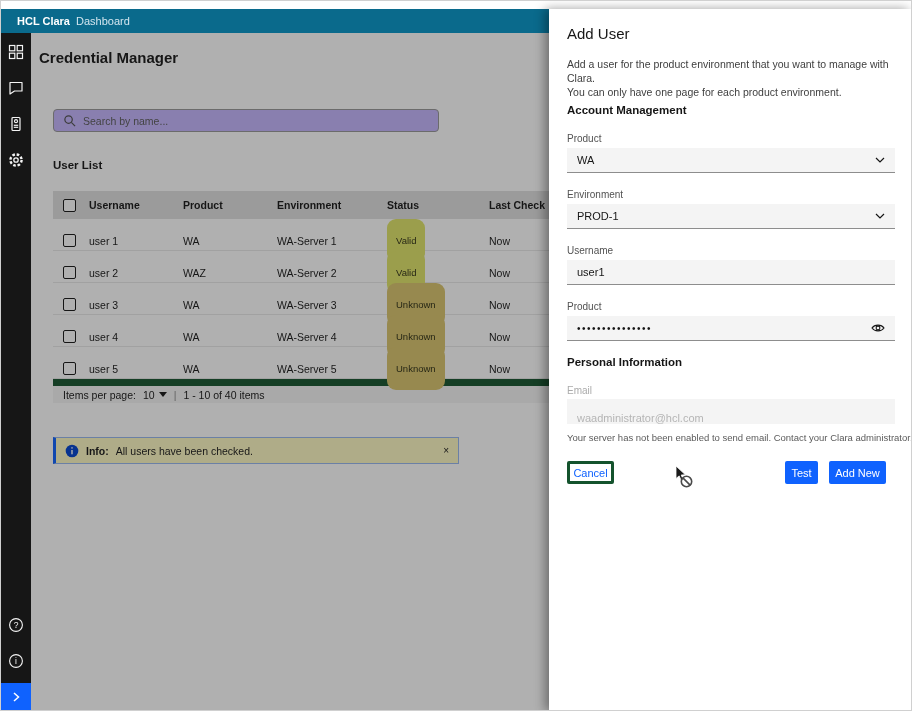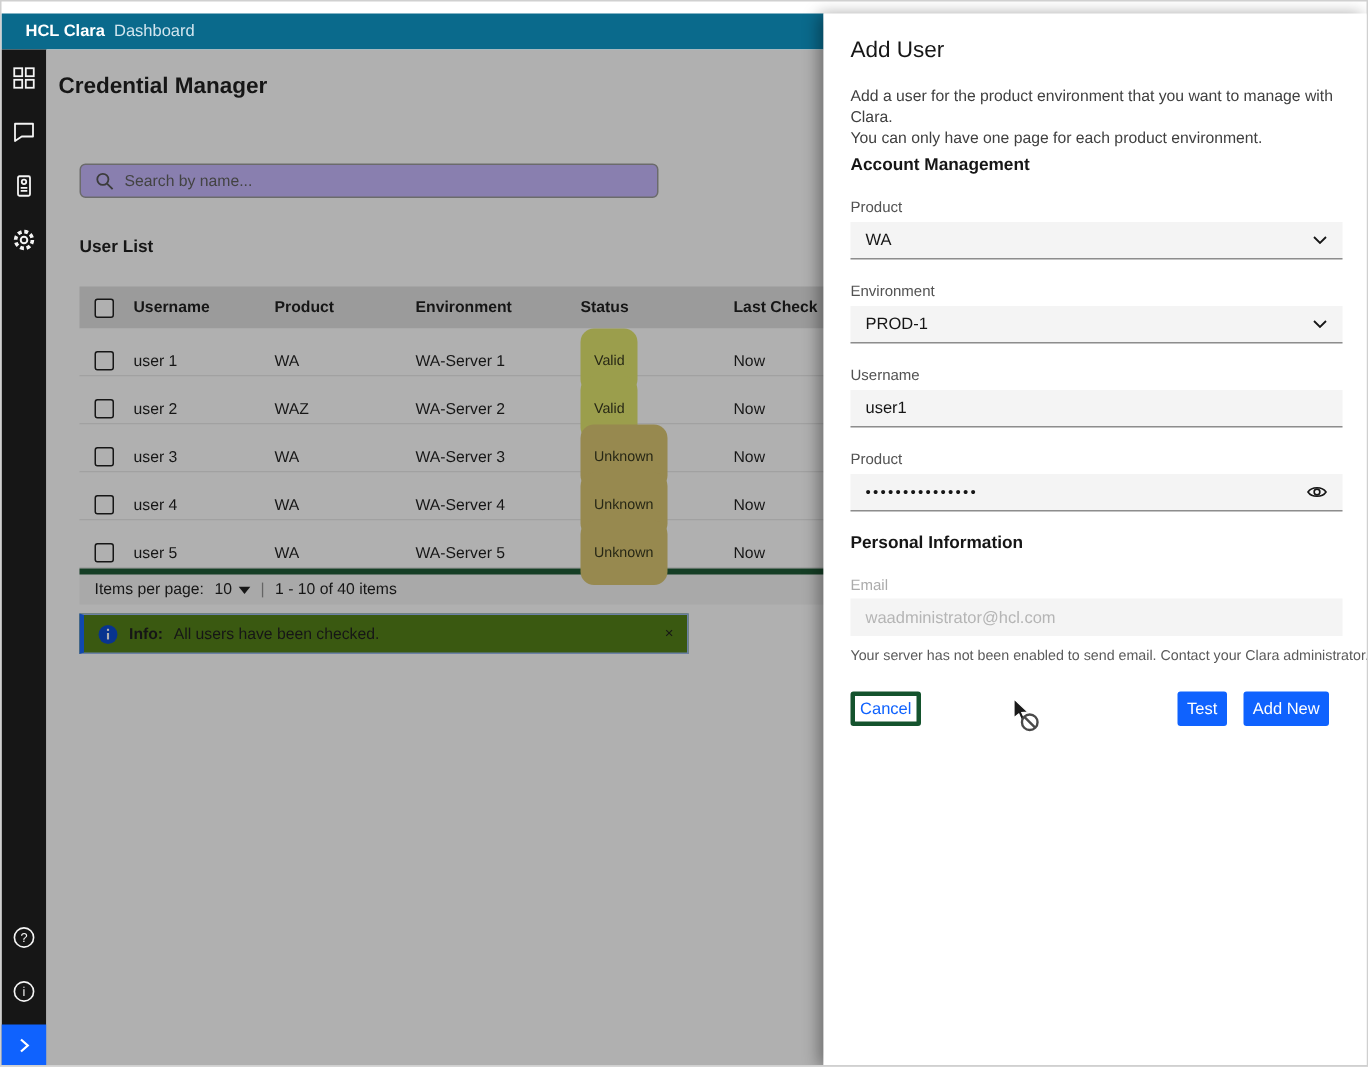--- a/index.html
+++ b/index.html
@@ -30,38 +30,38 @@
 
   .table{position:absolute;left:22px;top:158px;width:496px;font-size:10.5px;}
   .trow{display:grid;grid-template-columns:36px 94px 94px 110px 102px 1fr;align-items:center;color:#161616;}
   .thead{height:28px;background:#e0e0e0;font-weight:700;}
   .tbody-row{height:32px;background:#fff;border-bottom:1px solid #e8e8e8;}
   .cell-check{padding-left:10px;display:flex;align-items:center;}
   .checkbox{width:13px;height:13px;border:1px solid #161616;border-radius:2px;background:#fff;cursor:pointer;}
   .tag{display:inline-block;padding:16px 9px;border-radius:9px;font-size:9.5px;color:#2f2f14;}
   .tag-valid{background:#dfe468;}
   .tag-unknown{background:#d9c46c;}
-  .pagination{height:24px;background:#f4f4f4;border-top:4px solid #14532d;display:flex;align-items:center;padding:0 10px;gap:7px;font-size:10.5px;color:#161616;}
+  .pagination{height:24px;background:#f4f4f4;border-top:7px solid #14532d;display:flex;align-items:center;padding:0 10px;gap:7px;font-size:10.5px;color:#161616;}
   .page-size{display:flex;align-items:center;gap:4px;cursor:pointer;}
   .pag-divider{color:#8d8d8d;}
 
-  .notification{position:absolute;left:22px;top:376px;width:406px;height:27px;background:#4d7c0f;border:1px solid #96b7ef;border-left:3px solid #0f62fe;display:flex;align-items:center;gap:7px;padding:0 9px;font-size:10.5px;color:#161616;}
+  .notification{position:absolute;left:22px;top:404px;width:406px;height:27px;background:#fef9c3;border:1px solid #96b7ef;border-left:3px solid #0f62fe;display:flex;align-items:center;gap:7px;padding:0 9px;font-size:10.5px;color:#161616;}
   .notif-title{font-weight:700;}
   .notif-close{margin-left:auto;font-size:10px;color:#161616;cursor:pointer;line-height:1;}
 
   
   .panel{position:absolute;left:548px;top:8px;width:363px;height:702px;background:#fff;box-shadow:-4px 0 10px rgba(0,0,0,0.38);z-index:6;}
   .panel-title{position:absolute;left:18px;top:16px;font-size:15px;color:#161616;}
   .panel-desc{position:absolute;left:18px;top:48px;width:334px;font-size:10.5px;line-height:14px;color:#404040;}
   .section-title{position:absolute;left:18px;font-size:11.5px;font-weight:700;color:#161616;}
   .flabel{position:absolute;left:18px;font-size:10px;color:#525252;}
   .flabel-disabled{color:#ababab;}
   .field{position:absolute;left:18px;width:328px;height:25px;background:#f4f4f4;border-bottom:1px solid #8d8d8d;display:flex;align-items:center;padding:0 10px;font-size:11px;color:#161616;cursor:pointer;}
   .field .spacer{margin-left:auto;}
-  .field-disabled{border-bottom:none;color:#b5b5b5;cursor:default;}
+  .field-disabled{border-bottom:none;color:#b5b5b5;cursor:default;align-items:flex-end;}
   .pw-text{letter-spacing:1.5px;font-size:10px;}
   .helper{position:absolute;left:18px;top:423px;font-size:9.5px;color:#5a5a5a;white-space:nowrap;}
   .btn{position:absolute;top:452px;height:23px;display:flex;align-items:center;justify-content:center;font-size:11px;border-radius:2px;cursor:pointer;}
   .btn-cancel{left:18px;width:47px;background:#fff;border:3px solid #14532d;color:#0f62fe;}
   .btn-test{left:236px;width:33px;background:#0f62fe;color:#fff;}
   .btn-add{left:280px;width:57px;background:#0f62fe;color:#fff;}
 
   .cursor-wrap{position:absolute;left:674px;top:464px;z-index:10;width:30px;height:30px;pointer-events:none;}
   .cursor-arrow{position:absolute;left:0;top:0;}
   .cursor-blocked{position:absolute;left:5px;top:10px;}

